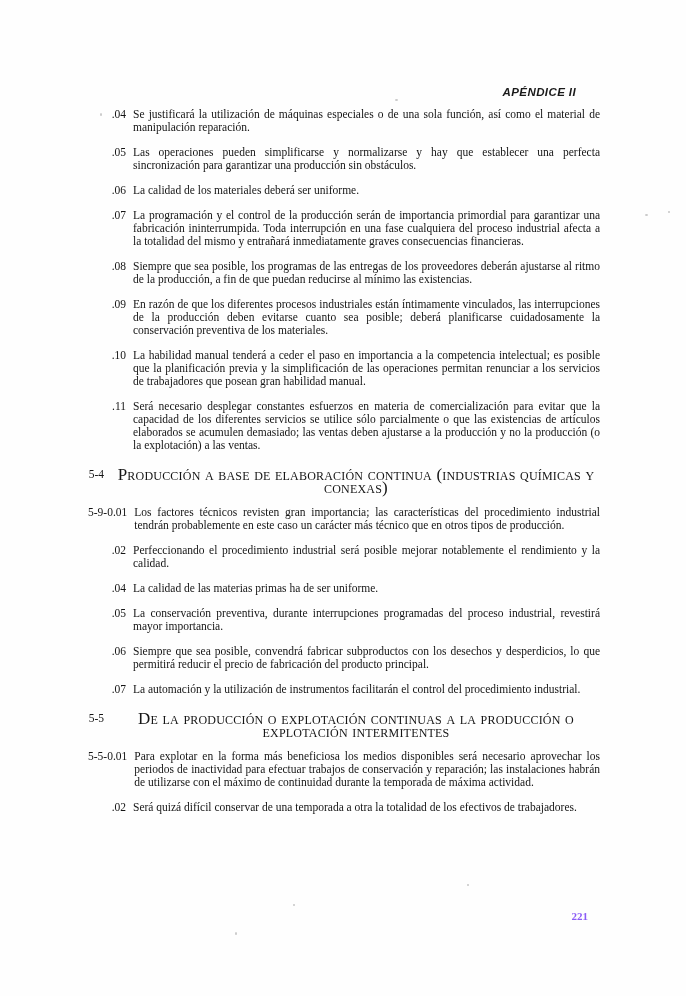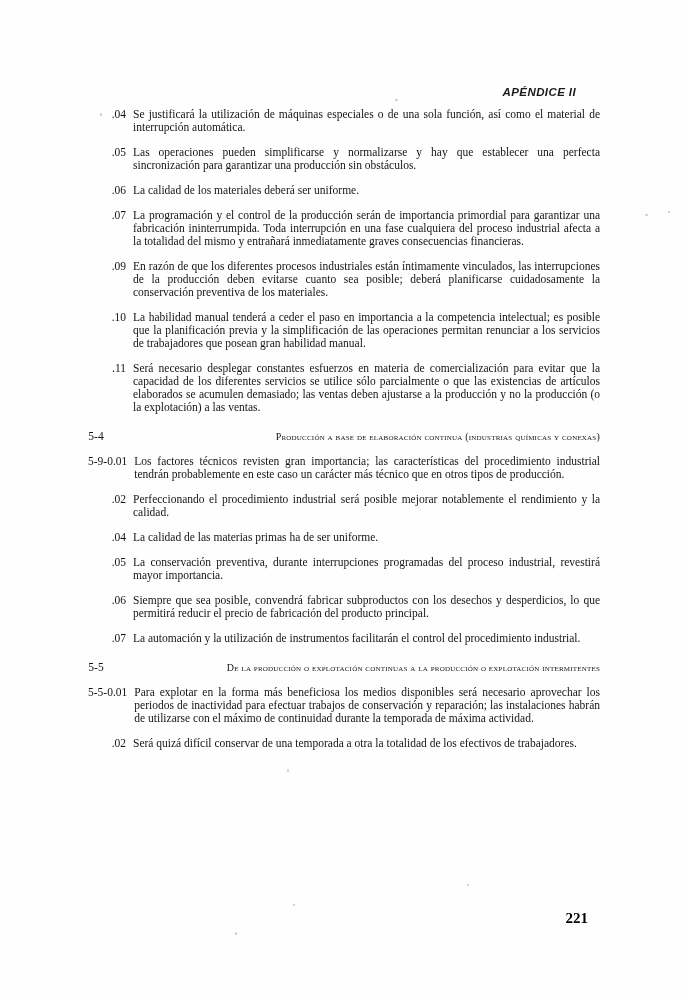--- a/index.html
+++ b/index.html
@@ -43,69 +43,73 @@
   }
   .block .txt{
     flex:1;
     text-align:justify;
   }
   .block.heading{
     margin-top:16px;
   }
   .block.heading .num{
     flex:0 0 24px;
-    text-align:center;
+    text-align:right;
     padding-right:8px;
   }
   .block.heading .txt{
-    text-align:right;
+    text-align:center;
     font-variant:small-caps;
-    font-size:10px;
+    font-size:17px;
     letter-spacing:0.2px;
   }
   .block.para{
     padding-left:45px;
   }
   .page-number{
     position:absolute;
     top:910px;left:0;right:98px;
     text-align:right;
     font-weight:bold;
-    font-size:15px;
-    color:#000000;
+    font-size:11px;
+    color:#8b5cf6;
   }
   .speck{
     position:absolute;
     background:#9a9a9a;
     border-radius:50%;
     opacity:0.55;
   }
 </style>
 </head>
 <body>
 
 <div class="page">
   <div class="running-header">APÉNDICE II</div>
 
   <div class="doc-body" id="doc-body">
       <div class="block item">
         <span class="num">.04</span>
-        <span class="txt">Se justificará la utilización de máquinas especiales o de una sola función, así como el material de interrupción automática.</span>
+        <span class="txt">Se justificará la utilización de máquinas especiales o de una sola función, así como el material de manipulación reparación.</span>
       </div>
       <div class="block item">
         <span class="num">.05</span>
         <span class="txt">Las operaciones pueden simplificarse y normalizarse y hay que establecer una perfecta sincronización para garantizar una producción sin obstáculos.</span>
       </div>
       <div class="block item">
         <span class="num">.06</span>
         <span class="txt">La calidad de los materiales deberá ser uniforme.</span>
       </div>
       <div class="block item">
         <span class="num">.07</span>
         <span class="txt">La programación y el control de la producción serán de importancia primordial para garantizar una fabricación ininterrumpida. Toda interrupción en una fase cualquiera del proceso industrial afecta a la totalidad del mismo y entrañará inmediatamente graves consecuencias financieras.</span>
+      </div>
+      <div class="block item">
+        <span class="num">.08</span>
+        <span class="txt">Siempre que sea posible, los programas de las entregas de los proveedores deberán ajustarse al ritmo de la producción, a fin de que puedan reducirse al mínimo las existencias.</span>
       </div>
       <div class="block item">
         <span class="num">.09</span>
         <span class="txt">En razón de que los diferentes procesos industriales están íntimamente vinculados, las interrupciones de la producción deben evitarse cuanto sea posible; deberá planificarse cuidadosamente la conservación preventiva de los materiales.</span>
       </div>
       <div class="block item">
         <span class="num">.10</span>
         <span class="txt">La habilidad manual tenderá a ceder el paso en importancia a la competencia intelectual; es posible que la planificación previa y la simplificación de las operaciones permitan renunciar a los servicios de trabajadores que posean gran habilidad manual.</span>
       </div>
       <div class="block item">

